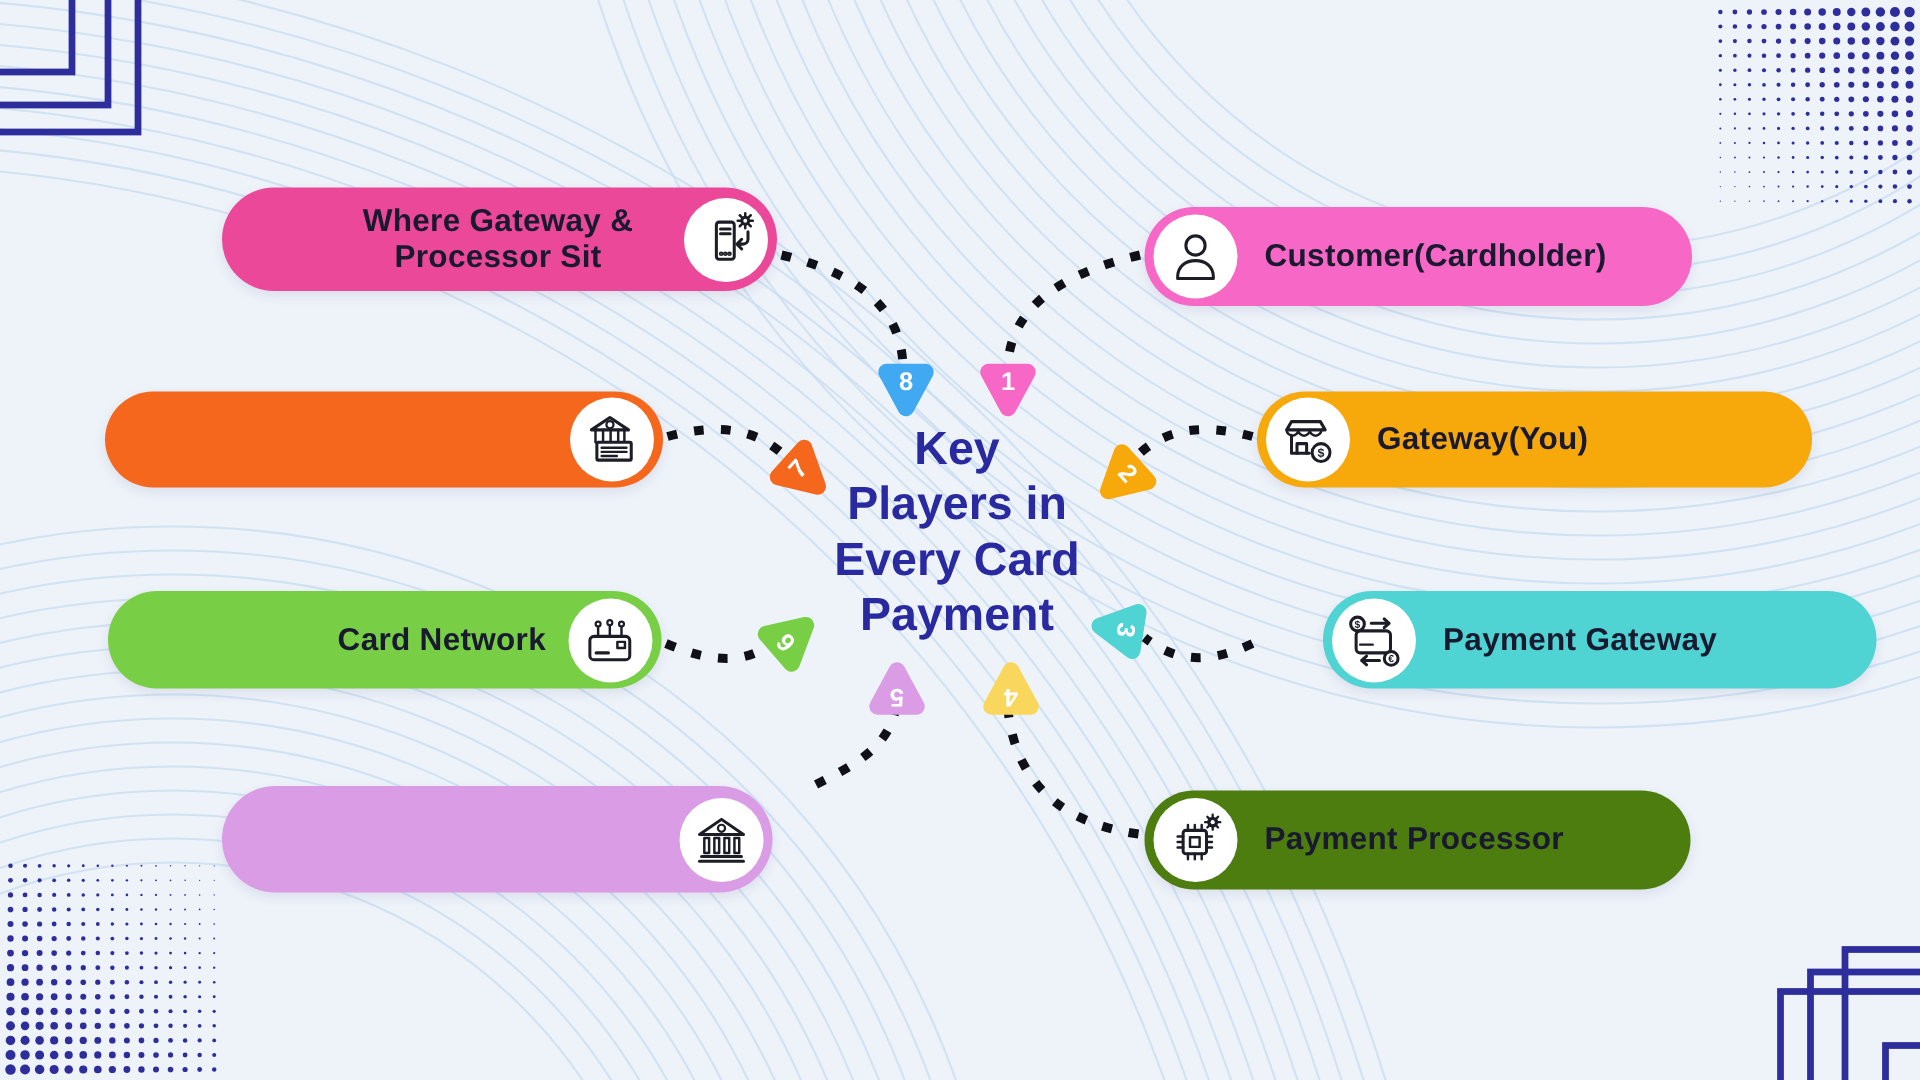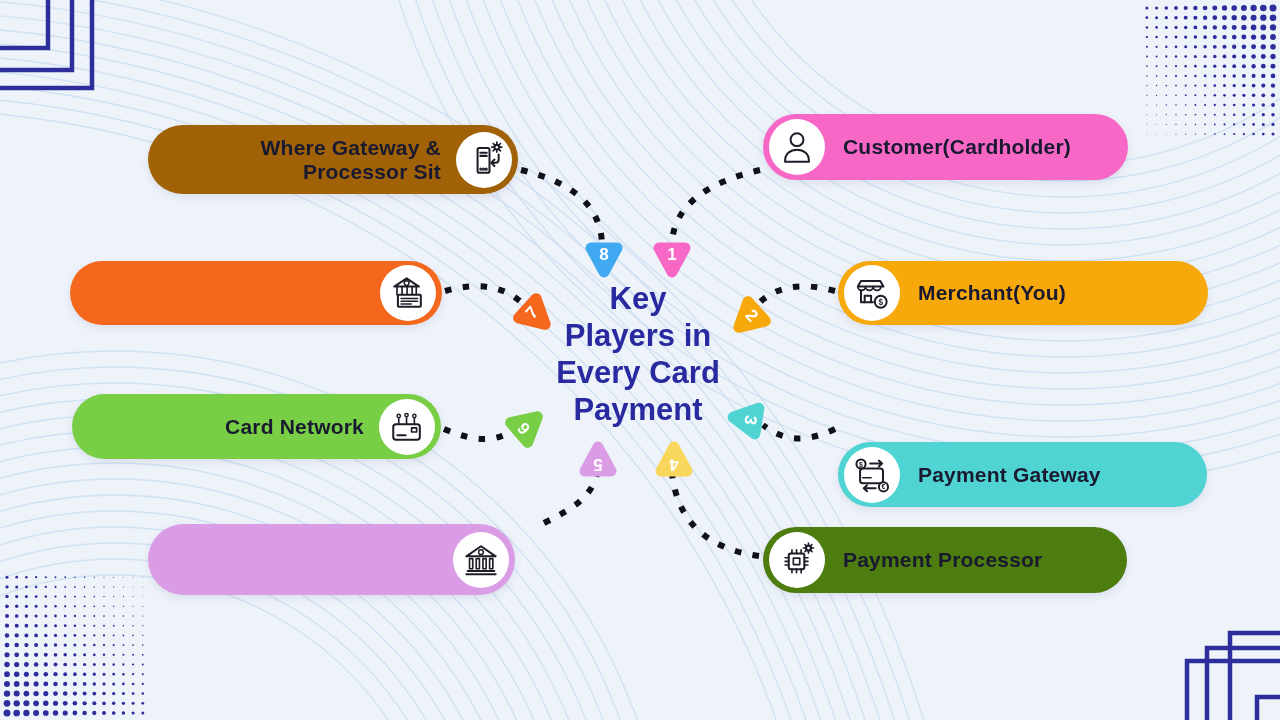--- a/index.html
+++ b/index.html
@@ -12,25 +12,25 @@
   .pill { position:absolute; border-radius:999px; display:flex; align-items:center;
           box-shadow:0 3px 8px rgba(40,50,100,.10); }
   .pill-label { font-weight:800; font-size:21px; line-height:1.12; color:#191930; letter-spacing:.2px; }
   .icon-circle { width:56px; height:56px; flex:0 0 56px; background:#fff; border-radius:50%;
                  display:flex; align-items:center; justify-content:center; }
   .icon-circle svg { width:44px; height:44px; }
   .icon-right { justify-content:flex-end; padding:0 6px 0 20px; gap:15px; text-align:right; }
   .icon-left  { justify-content:flex-start; padding:0 20px 0 6px; gap:18px; text-align:left; }
 
   .p8 { left:148px; top:125px; width:370px; height:69px; }
-  .p1 { left:763px; top:114px; width:365px; height:66px; }
+  .p1 { left:763px; top:138px; width:365px; height:66px; }
   .p7 { left:70px;  top:261px; width:372px; height:64px; }
   .p2 { left:838px; top:261px; width:370px; height:64px; }
   .p6 { left:72px;  top:394px; width:369px; height:65px; }
-  .p3 { left:838px; top:394px; width:369px; height:65px;margin-top:48px; }
+  .p3 { left:882px; top:394px; width:369px; height:65px; }
   .p5 { left:148px; top:524px; width:367px; height:71px; }
   .p4 { left:763px; top:527px; width:364px; height:66px; }
   .p8 .pill-label { max-width:218px; }
   .p5 .pill-label { max-width:210px; }
 
   
   .title { position:absolute; left:500px; top:280px; width:276px; text-align:center;
            font-size:31px; line-height:37px; font-weight:800; white-space:pre-line; }
 
   
@@ -541,21 +541,21 @@
     <path d="M835,429 C803,444 782,440 763,425"></path>
     <path d="M544,523 C570,510 592,498 597,473"></path>
     <path d="M759,556 C708,549 677,522 672,473"></path>
   </svg>
 
   <div class="title" style="color: rgb(42, 42, 160);">Key
 Players in
 Every Card
 Payment</div>
 
-  <div class="pill p8 icon-right" style="background-color: #a16207;">
+  <div class="pill p8 icon-right" style="background-color: #ec4899; text-align: center;">
     <span class="pill-label">Where Gateway &amp; Processor Sit</span>
     <span class="icon-circle">
       <svg class="ic" viewBox="0 0 48 48">
         <rect x="17" y="11" width="13" height="27" rx="2"></rect>
         <path d="M20 16h7 M20 19.5h7"></path>
         <circle cx="20.5" cy="34" r="0.6" fill="#1d1d28"></circle>
           <circle cx="23.5" cy="34" r="0.6" fill="#1d1d28"></circle>
           <circle cx="26.5" cy="34" r="0.6" fill="#1d1d28"></circle>
         <circle cx="38" cy="10" r="3.6" fill="#1d1d28" stroke="none"></circle>
           <circle cx="38" cy="10" r="1.4" fill="#fff" stroke="none"></circle>
@@ -591,21 +591,21 @@
     <span class="icon-circle">
       <svg class="ic" viewBox="0 0 48 48">
         <path d="M12 21v13h13"></path>
         <path d="M12 11h21l3.5 6H8.5z"></path>
         <path d="M8.5 17c0 2.3 1.9 4.2 4.2 4.2s4.2-1.9 4.2-4.2 m0 0c0 2.3 1.9 4.2 4.2 4.2s4.2-1.9 4.2-4.2 m0 0c0 2.3 1.9 4.2 4.2 4.2s4.2-1.9 4.2-4.2" stroke-width="1.8"></path>
         <path d="M16 34v-7h7v7"></path>
         <circle cx="33.5" cy="33.5" r="6.5" fill="#fff"></circle>
         <text x="33.5" y="37" font-size="9" text-anchor="middle">$</text>
       </svg>
     </span>
-    <span class="pill-label">Merchant(You)</span>
+    <span class="pill-label">Gateway(You)</span>
   </div>
 
   <div class="pill p6 icon-right" style="background-color: rgb(120, 207, 70);">
     <span class="pill-label">Card Network</span>
     <span class="icon-circle">
       <svg class="ic" viewBox="0 0 48 48">
         <rect x="9" y="21" width="29" height="17" rx="3"></rect>
         <path d="M13.5 33h9"></path>
         <rect x="29" y="25" width="5.5" height="4.5" stroke-width="1.8"></rect>
         <path d="M15 21v-7 M23.5 21v-8 M32 21v-7" stroke-width="1.8"></path>

